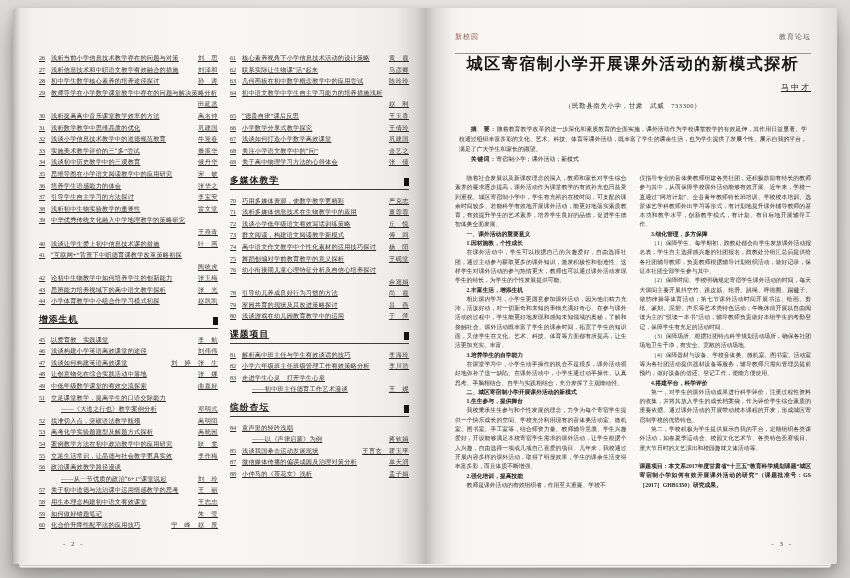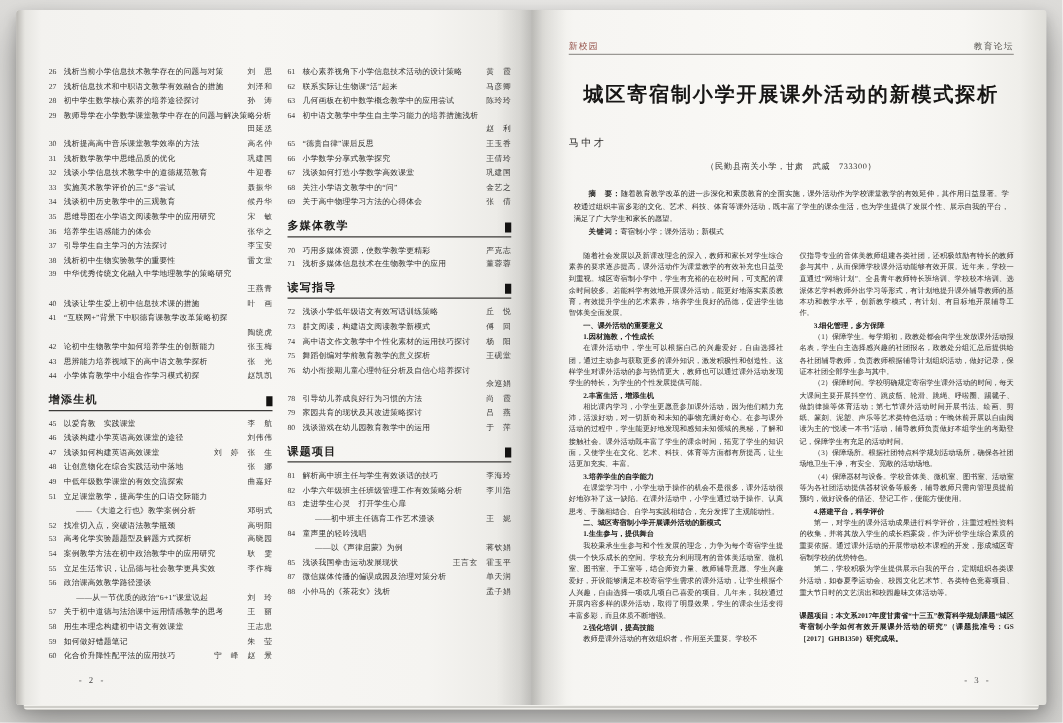--- a/index.html
+++ b/index.html
@@ -30,42 +30,42 @@
     pointer-events:none;
   }
   .sheet-edges-bottom{
     position:absolute;left:6px;right:6px;bottom:-4px;height:4px;
     background:repeating-linear-gradient(180deg,#f1f0ec 0 1px,#cfcec9 1px 2px);
     border-radius:0 0 3px 3px;
   }
 
   
   .toc-wrap{position:absolute;top:44px;left:26px;right:16px;bottom:30px;display:flex;gap:12px;}
-  .toc-col{flex:1;min-width:0;font-size:6.2px;line-height:11.6px;color:#2e2d2b;}
+  .toc-col{flex:1;min-width:0;font-size:6.2px;line-height:11.6px;color:#2e2d2b;text-decoration:underline;}
   .toc-row{display:flex;align-items:baseline;white-space:nowrap;}
   .toc-num{width:12px;flex:none;color:#3a3937;}
   .toc-title{flex:1;min-width:0;overflow:hidden;letter-spacing:.2px;}
   .toc-sub{flex:1;min-width:0;overflow:hidden;padding-left:10px;letter-spacing:.2px;}
   .toc-author{flex:none;padding-left:5px;text-align:right;letter-spacing:.5px;color:#3a3937;}
   .toc-section{display:flex;align-items:flex-end;justify-content:space-between;
     border-bottom:1.4px solid #3c3b39;margin:7px 0 5px 0;padding-bottom:2px;}
   .toc-section-label{font-size:8.8px;font-weight:bold;letter-spacing:1px;color:#1d1c1a;}
   .toc-section-square{width:5px;height:8px;background:#141312;margin-bottom:1px;}
   .pageno-left{position:absolute;left:50px;bottom:16px;font-size:7px;letter-spacing:2px;color:#444;}
   .pageno-right{position:absolute;right:44px;bottom:16px;font-size:7px;letter-spacing:2px;color:#444;}
 
   
   .art-wrap{position:absolute;top:24px;left:30px;right:26px;bottom:28px;}
   .art-header{display:flex;justify-content:space-between;align-items:flex-end;
-    border-bottom:1px solid #9a9894;padding-bottom:1px;font-size:7px;letter-spacing:1px;}
+    border-bottom:1px solid #9a9894;padding-bottom:11px;font-size:7px;letter-spacing:1px;}
   .art-header .brand{color:#96544c;}
   .art-header .forum{color:#55534f;margin-left:38px;}
-  .art-title{margin-top:22px;text-align:center;font-size:16px;font-weight:bold;
+  .art-title{text-align:center;font-size:16px;font-weight:bold;
     letter-spacing:1.5px;color:#171615;}
-  .art-author{margin-top:22px;text-align:left;font-size:8px;letter-spacing:2px;color:#2b2a28;}
+  .art-author{margin-top:7px;text-align:right;font-size:8px;letter-spacing:2px;color:#2b2a28;text-decoration:underline;}
   .art-affil{margin-top:9px;text-align:center;font-size:6.6px;letter-spacing:.5px;color:#33322f;}
   .art-abstract{margin-top:13px;padding:0 4px;font-size:5.9px;line-height:10px;
     text-align:justify;color:#2b2a28;}
   .art-abstract p{margin:0;text-indent:2em;}
   .art-abstract b{letter-spacing:.5px;}
   .art-cols{display:flex;gap:13px;margin-top:10px;}
   .art-col{flex:1;min-width:0;font-size:5.8px;line-height:9.3px;text-align:justify;color:#2e2d2b;}
   .blk-p{margin:0;text-indent:2em;}
   .blk-pc{margin:0;}
   .blk-h1{margin:0;text-indent:2em;font-weight:bold;color:#1d1c1a;}
@@ -332,24 +332,20 @@
           <div class="toc-row">
             <span class="toc-num">70</span>
             <span class="toc-title">巧用多媒体资源，使数学教学更精彩</span>
             <span class="toc-author">严克志</span>
           </div>
           <div class="toc-row">
             <span class="toc-num">71</span>
             <span class="toc-title">浅析多媒体信息技术在生物教学中的应用</span>
             <span class="toc-author">董蓉蓉</span>
           </div>
-          <div class="toc-section">
-            <span class="toc-section-label">读写指导</span>
-            <span class="toc-section-square"></span>
-          </div>
           <div class="toc-row">
             <span class="toc-num">72</span>
             <span class="toc-title">浅谈小学低年级语文有效写话训练策略</span>
             <span class="toc-author">丘　悦</span>
           </div>
           <div class="toc-row">
             <span class="toc-num">73</span>
             <span class="toc-title">群文阅读，构建语文阅读教学新模式</span>
             <span class="toc-author">傅　回</span>
           </div>
@@ -402,20 +398,24 @@
             <span class="toc-author">李川浩</span>
           </div>
           <div class="toc-row">
             <span class="toc-num">83</span>
             <span class="toc-title">走进学生心灵　打开学生心扉</span>
           </div>
           <div class="toc-row">
             <span class="toc-num"></span>
             <span class="toc-sub">——初中班主任德育工作艺术漫谈</span>
             <span class="toc-author">王　妮</span>
+          </div>
+          <div class="toc-section">
+            <span class="toc-section-label">缤纷杏坛</span>
+            <span class="toc-section-square"></span>
           </div>
           <div class="toc-row">
             <span class="toc-num">84</span>
             <span class="toc-title">童声里的轻吟浅唱</span>
           </div>
           <div class="toc-row">
             <span class="toc-num"></span>
             <span class="toc-sub">——以《声律启蒙》为例</span>
             <span class="toc-author">蒋钦娟</span>
           </div>

